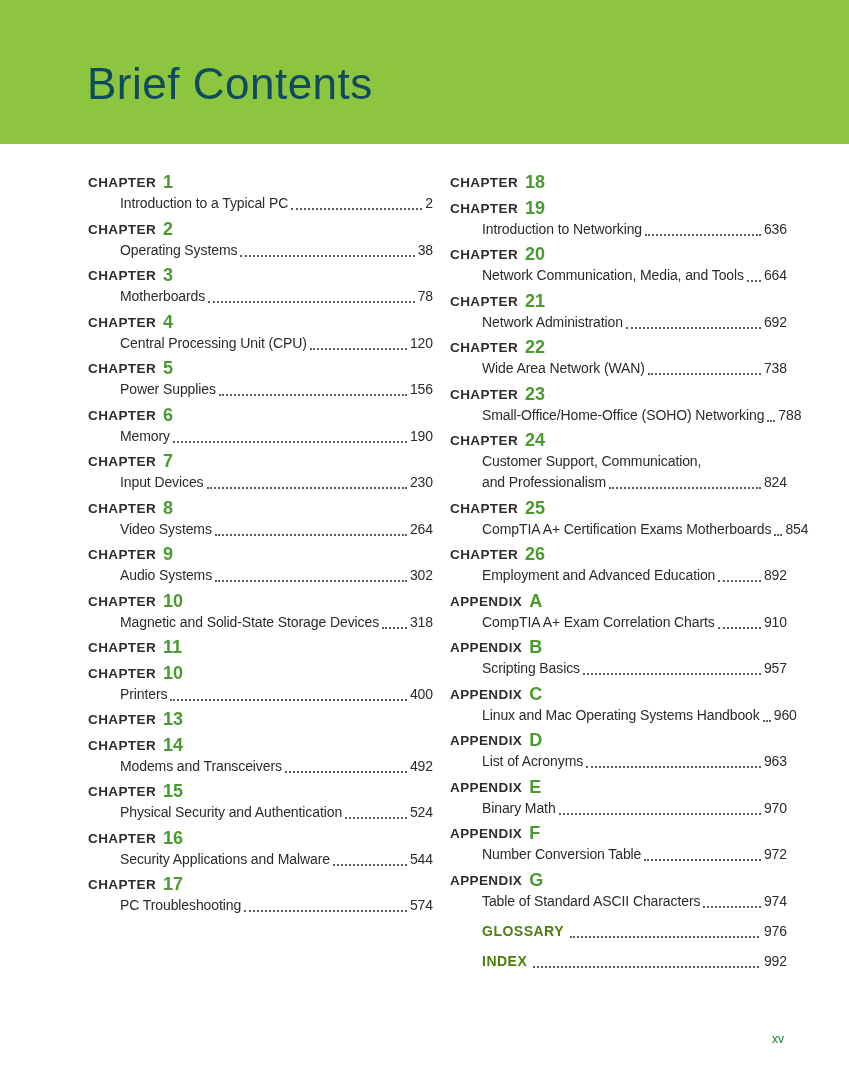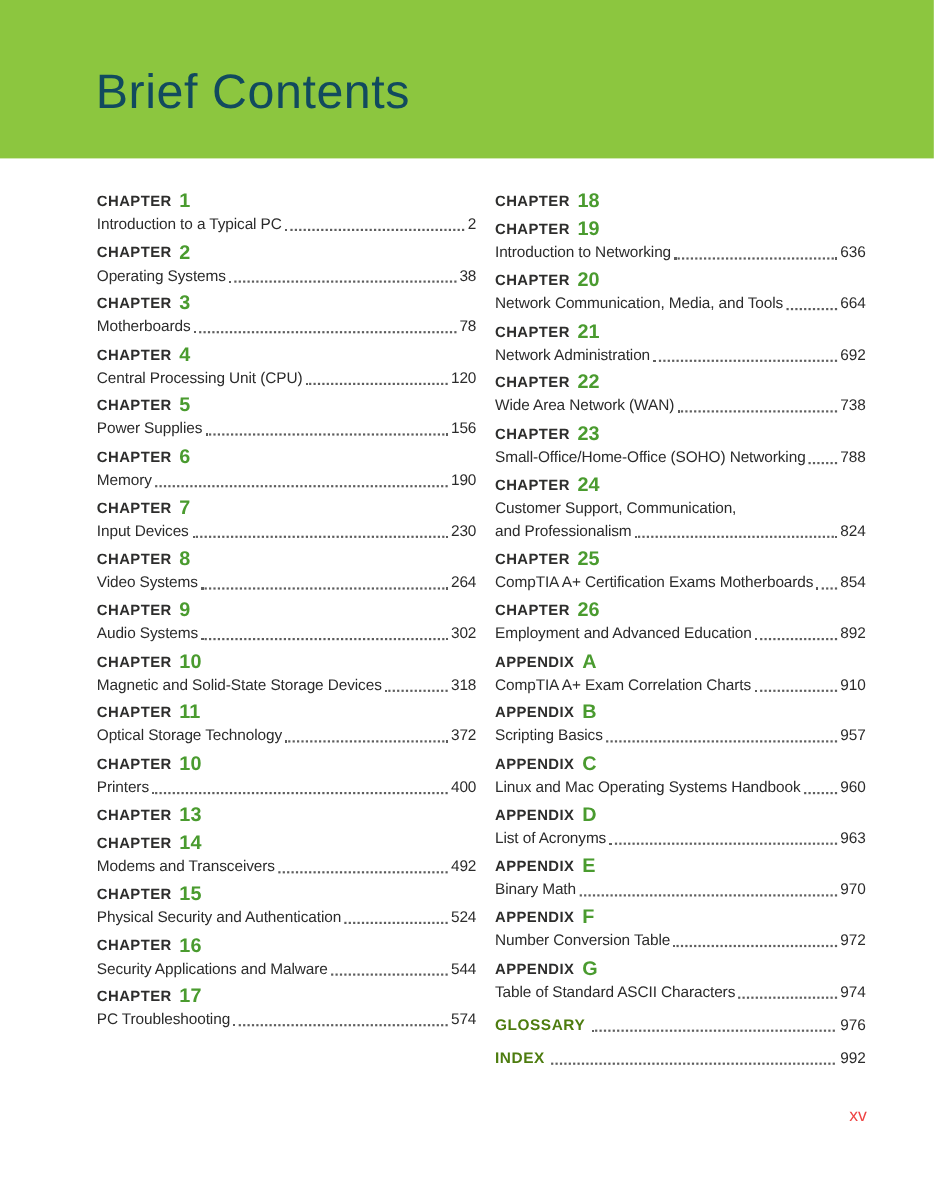--- a/index.html
+++ b/index.html
@@ -26,40 +26,40 @@
     display:flex; align-items:flex-start; line-height:21px; color:#2d2d2c;
   }
   .kind {
     font-weight:bold; font-size:13.5px; letter-spacing:0.4px; white-space:nowrap;
   }
   .num {
     font-weight:bold; font-size:18px; color:#4a9b2f; margin-left:7px; white-space:nowrap;
   }
   .entry-line {
     display:flex; align-items:baseline; line-height:21px;
-    font-size:14px; color:#2b2b2b; letter-spacing:-0.1px;
+    font-size:14px; color:#2b2b2b; letter-spacing:-0.1px;margin-left:32px;
   }
   .line-text { white-space:nowrap; }
   .leader {
     flex:1 1 auto; min-width:8px; align-self:flex-end;
     border-bottom:2px dotted #5d5d5d;
     margin:0 3px 4px 3px;
   }
   .pageno { white-space:nowrap; font-size:14px; color:#2b2b2b; }
 
   .backmatter { margin-top:9px; margin-bottom:7px; }
   .bm-label {
     font-weight:bold; font-size:14px; letter-spacing:0.5px; color:#4d7c0f;
     white-space:nowrap;
   }
   .backmatter .leader { margin-left:6px; margin-right:5px; }
 
   .footer-folio {
-    position:absolute; top:1006px; left:772px;
-    font-size:16px; color:#ef4444;
+    position:absolute; top:1032px; left:772px;
+    font-size:12px; color:#15803d;
   }
 </style>
 </head>
 <body>
 
 <div class="banner"></div>
 <div class="banner-title">Brief Contents</div>
 
 <div class="toc-col" id="toc-left">
   <div class="entry">
@@ -200,27 +200,20 @@
     <span class="pageno">318</span>
   </div>
 </div>
   </div>
 
   <div class="entry">
     <div class="entry-heading">
       <span class="kind">CHAPTER</span>
       <span class="num">11</span>
     </div>
-    <div class="entry-lines">
-  <div class="entry-line">
-    <span class="line-text">Optical Storage Technology</span>
-    <span class="leader"></span>
-    <span class="pageno">372</span>
-  </div>
-</div>
   </div>
 
   <div class="entry">
     <div class="entry-heading">
       <span class="kind">CHAPTER</span>
       <span class="num">10</span>
     </div>
     <div class="entry-lines">
   <div class="entry-line">
     <span class="line-text">Printers</span>

